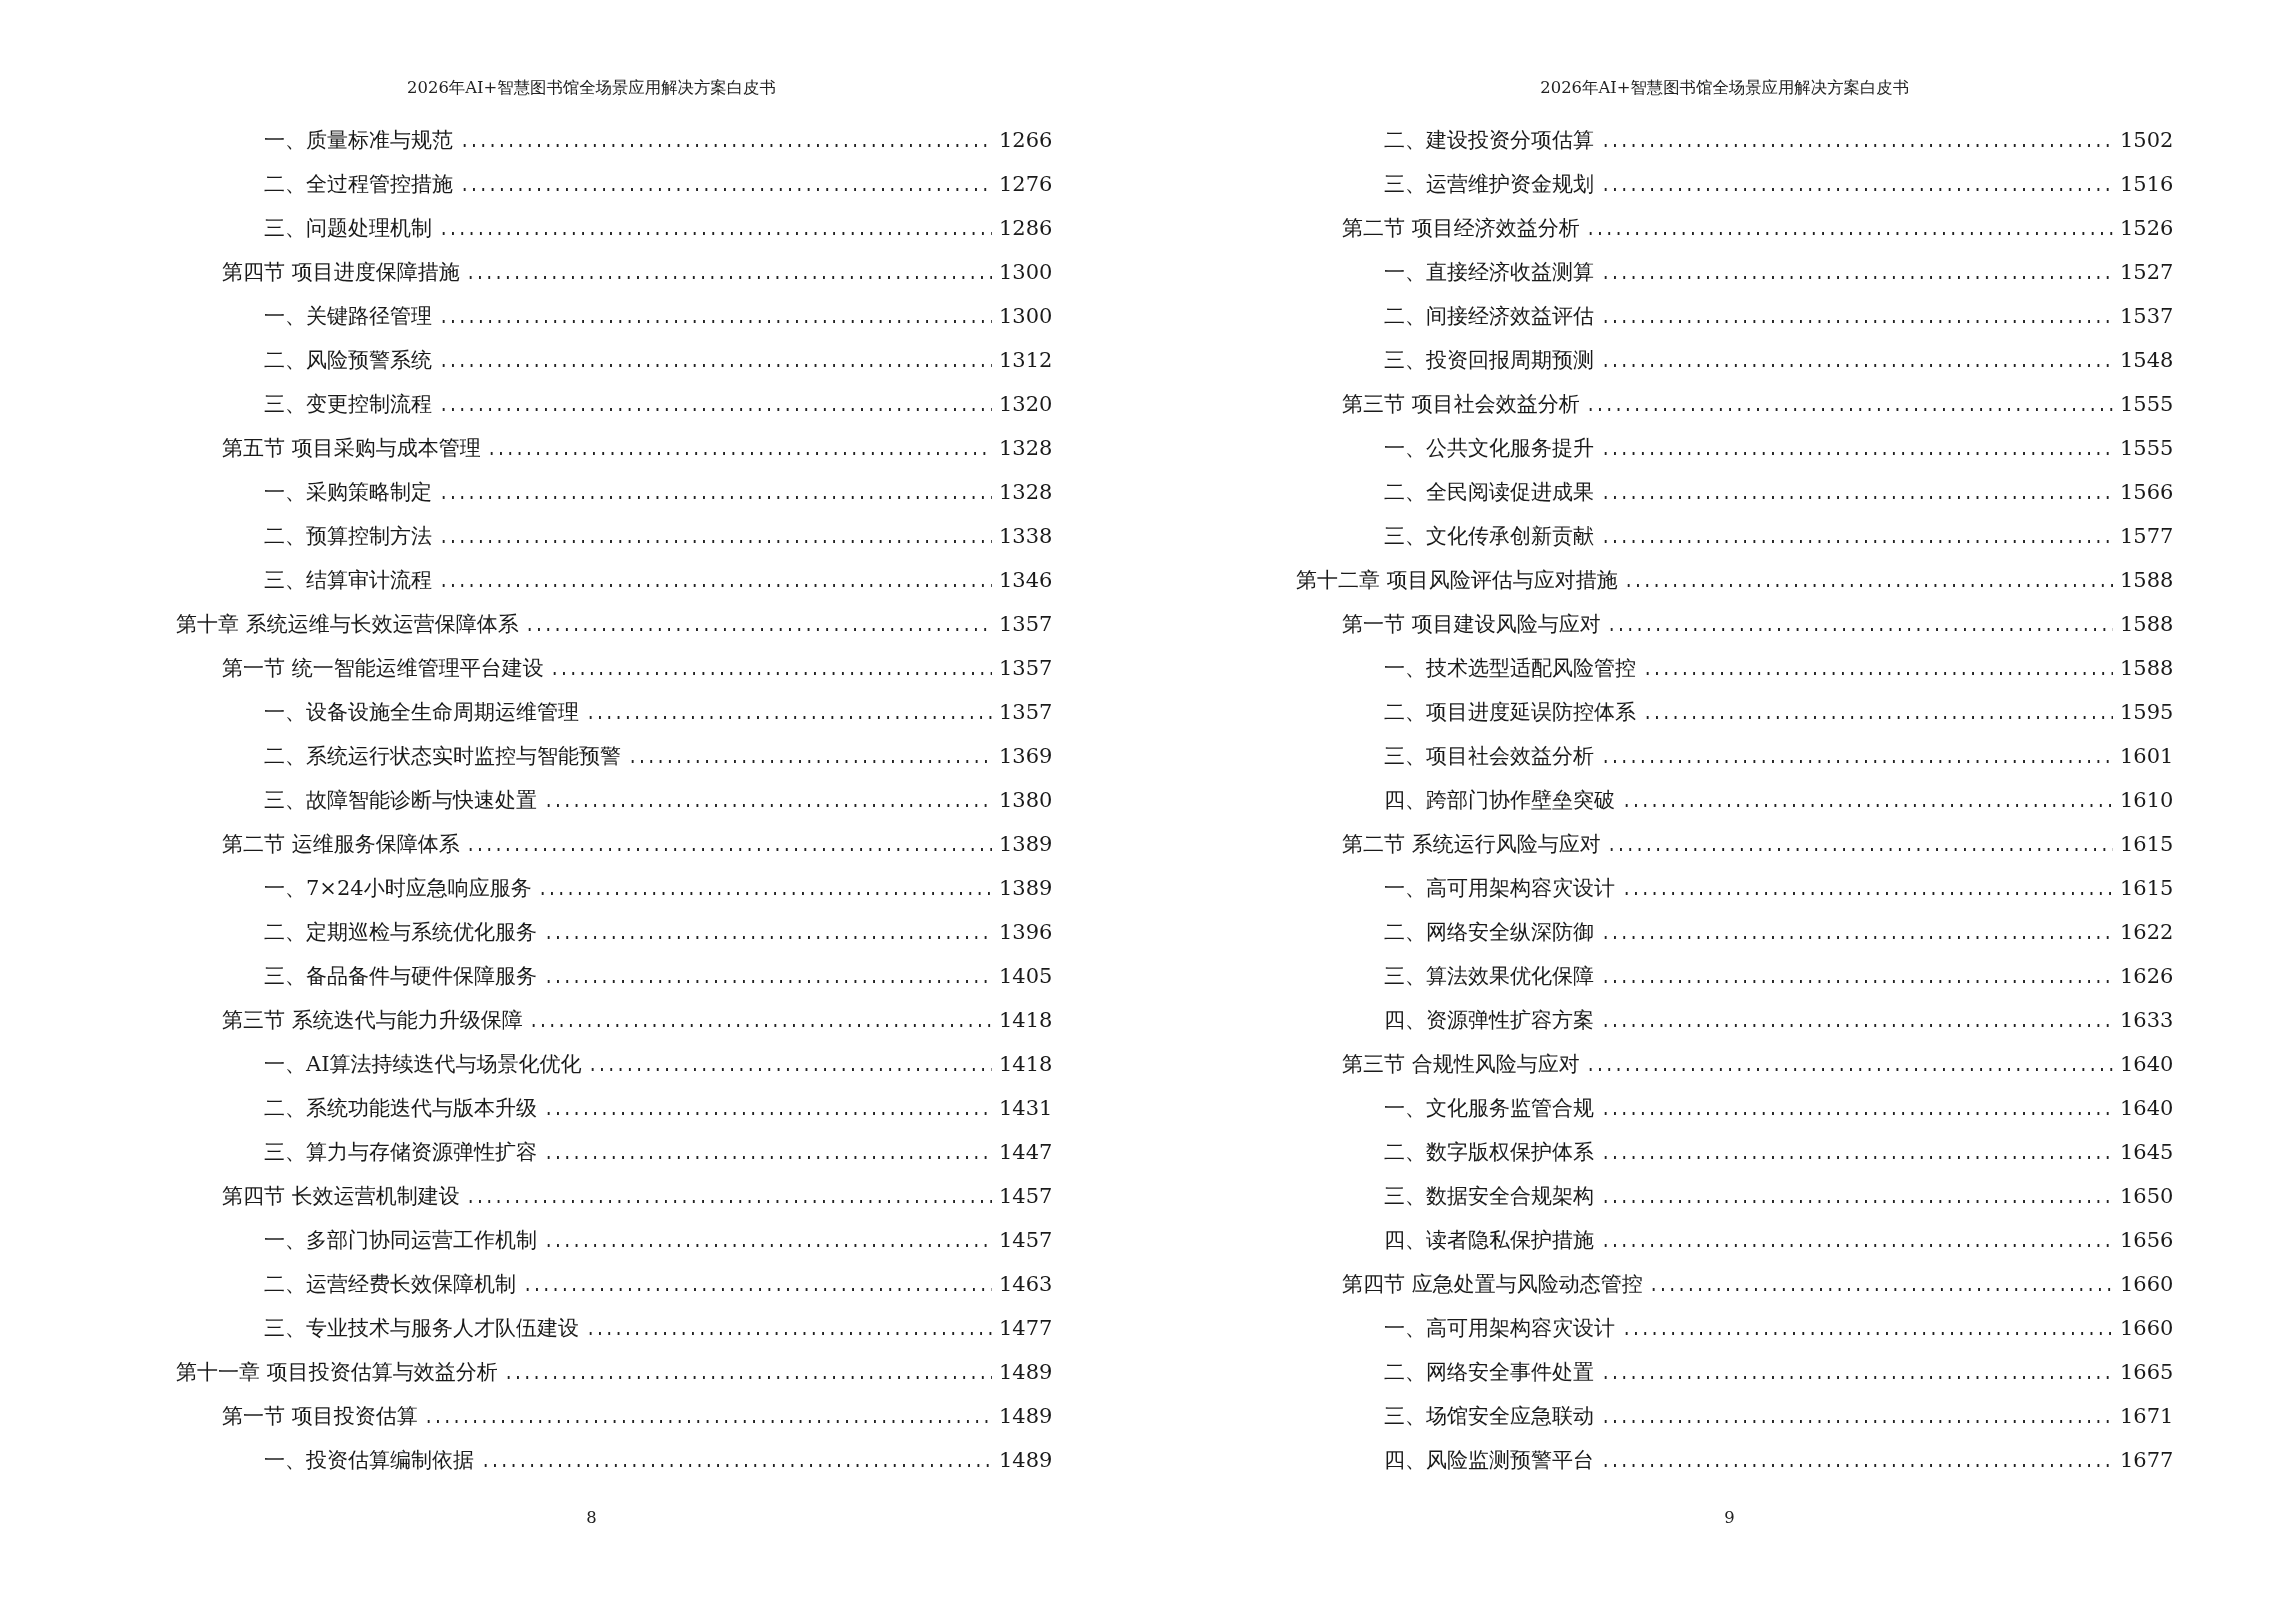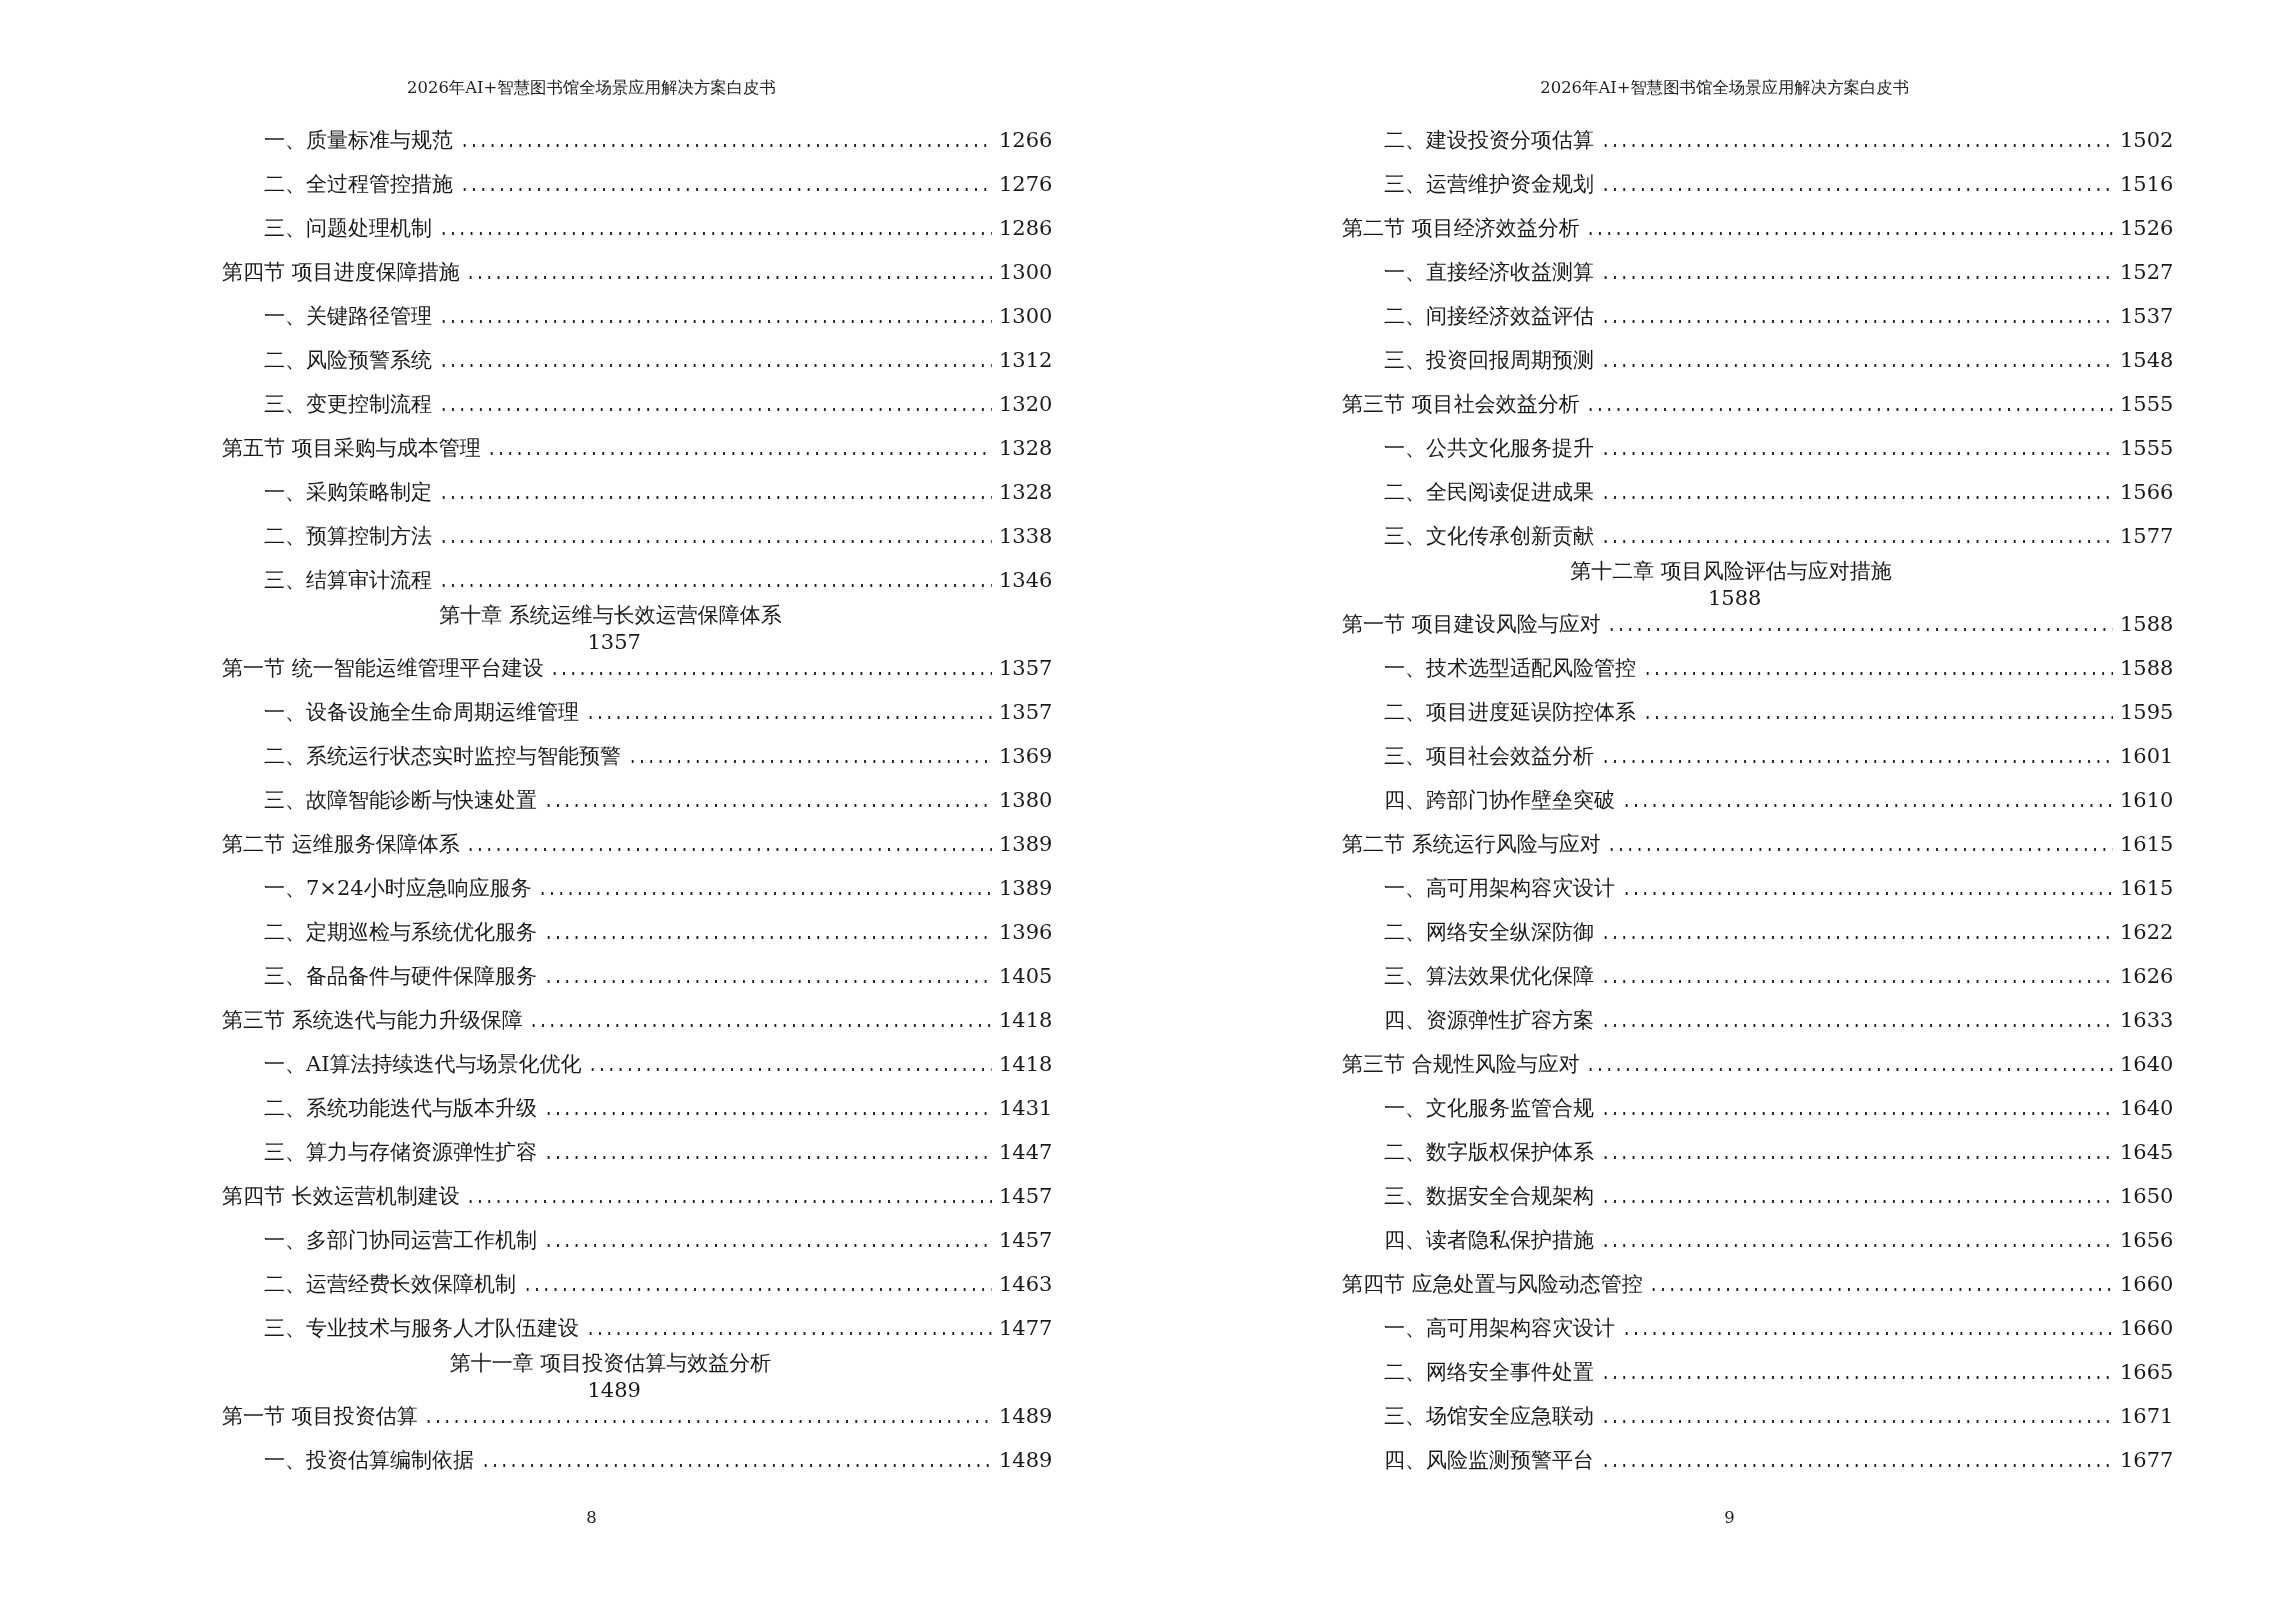--- a/index.html
+++ b/index.html
@@ -21,21 +21,21 @@
   .page.right .running-header { left: -4.8px; width: 1175px; }
   .toc {
     position: absolute; top: 118px; list-style: none; margin: 0; padding: 0;
   }
   .page.left .toc { left: 165px; width: 869px; margin-left: 11px; }
   .page.right .toc { left: 154px; width: 870px; }
   .toc-row {
     height: 44px; display: flex; align-items: center; font-size: 21px;
     line-height: 27px; white-space: nowrap;
   }
-  .toc-row.lvl-chapter { padding-left: 0; flex-direction: column; }
+  .toc-row.lvl-chapter { padding-left: 0; }
   .toc-row.lvl-section { padding-left: 46px; }
   .toc-row.lvl-item { padding-left: 88px; }
   .toc-title { flex: 0 0 auto; }
   .toc-leader {
     flex: 1 1 auto; margin: 0 6.7px; height: 21px; position: relative; overflow: hidden;
   }
   .toc-leader::before {
     content: "";
     position: absolute; left: 0; right: 0; bottom: 3.9px; height: 2.9px;
     background-image: radial-gradient(circle, #222 1.1px, transparent 1.3px);

